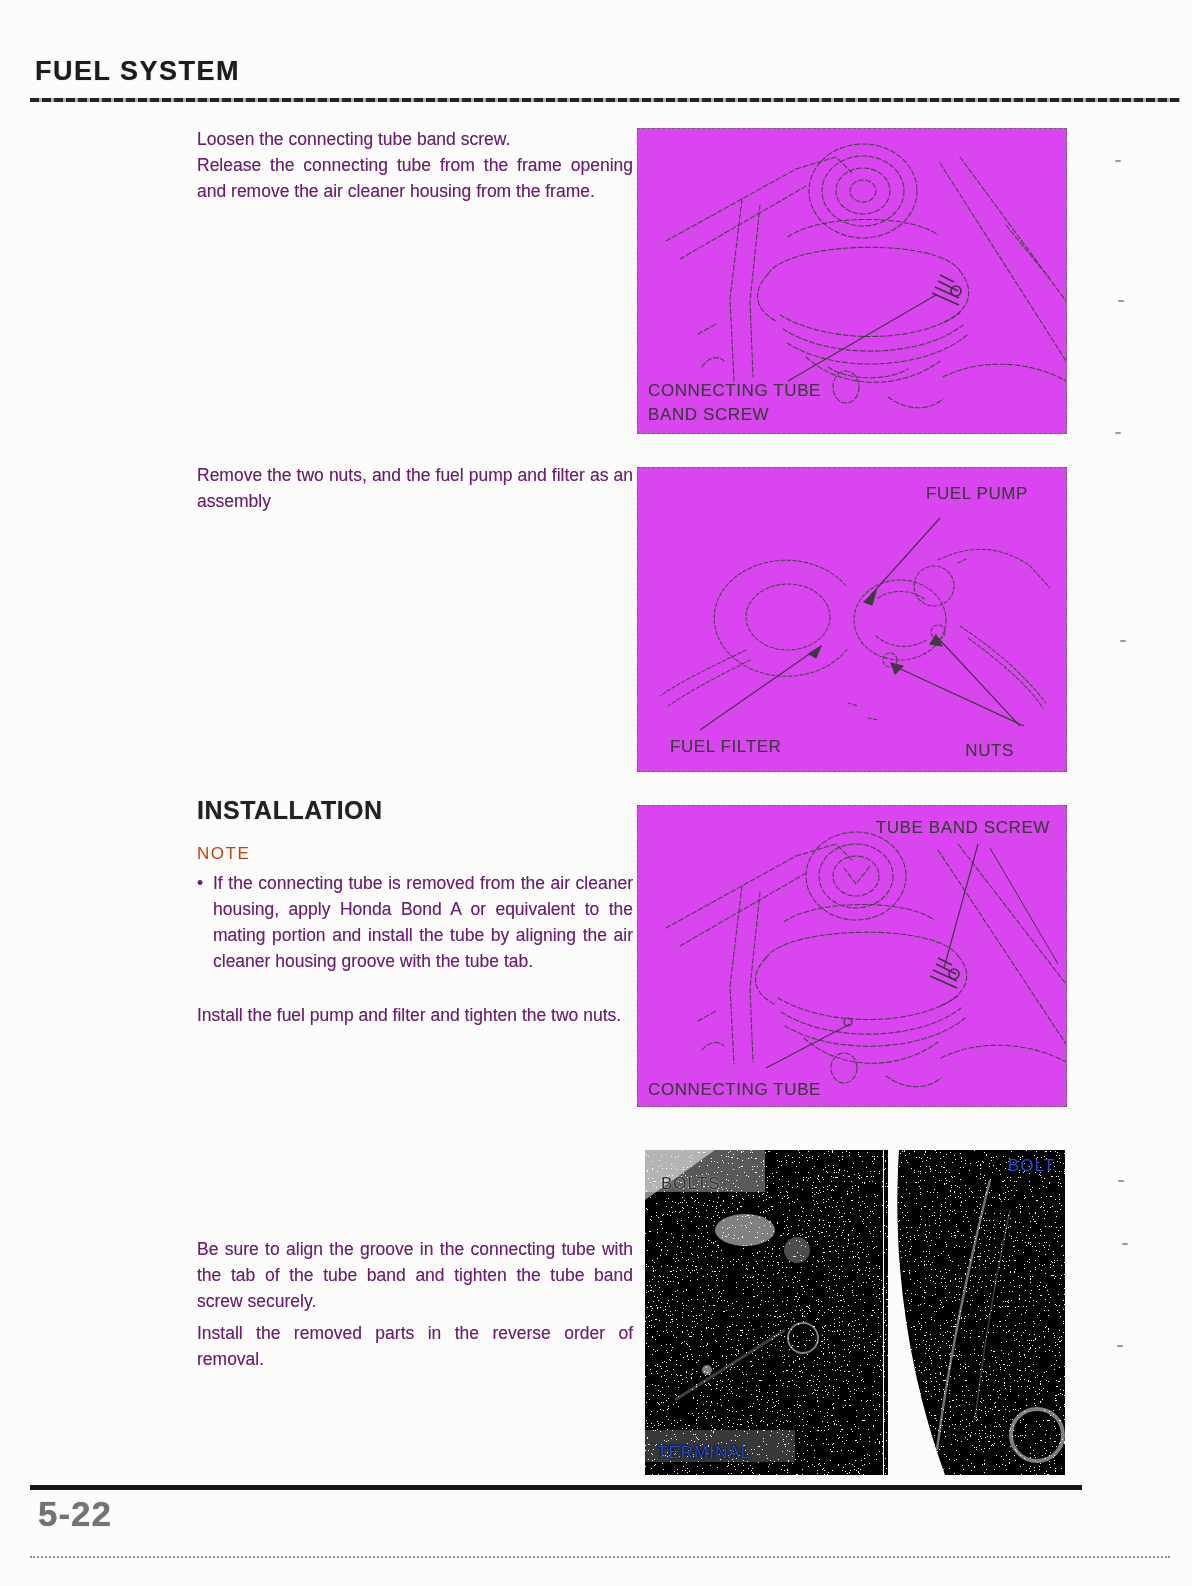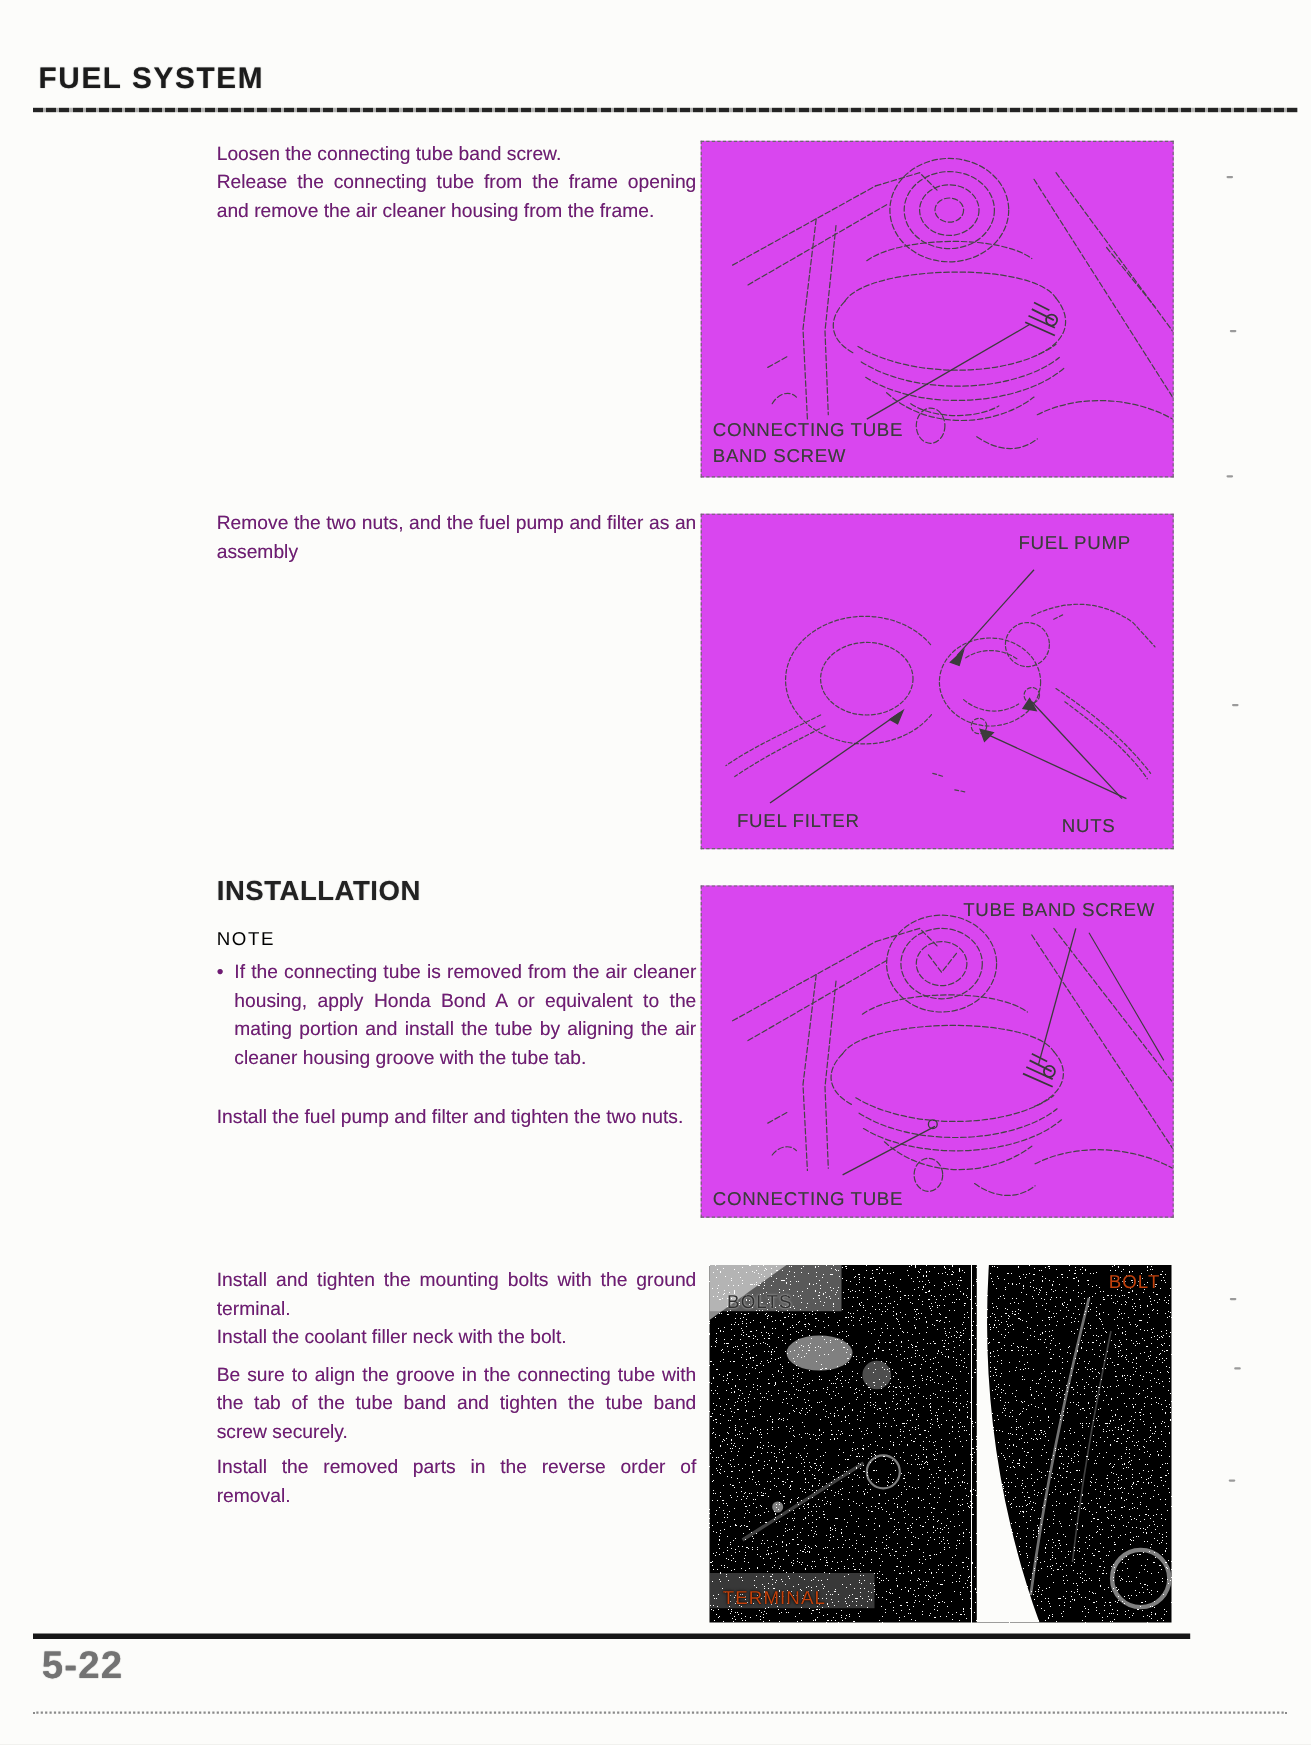--- a/index.html
+++ b/index.html
@@ -20,36 +20,36 @@
   .para{
     position:absolute;left:197px;width:436px;font-size:17.5px;line-height:26px;
     text-align:justify;color:#701a75;text-shadow:0 0 .6px rgba(80,80,80,.55);
   }
   .para .line{display:block;text-align:justify;}
   .sec-heading{
     position:absolute;left:197px;top:796px;font-size:25px;font-weight:bold;
     letter-spacing:.5px;color:#222;text-shadow:0 0 1px rgba(40,40,40,.5);
   }
   .note-label{
-    position:absolute;left:197px;top:844px;font-size:17px;letter-spacing:1.5px;color:#000000;
+    position:absolute;left:197px;top:844px;font-size:17px;letter-spacing:1.5px;color:#c2410c;
   }
   .note-item{display:flex;text-align:justify;}
   .note-item .marker{width:16px;flex:0 0 16px;}
   .note-item .note-text{flex:1;text-align:justify;}
   .figure{
     position:absolute;left:637px;width:428px;border:1px dashed #6a6a6a;background:#d946ef;
   }
   .fig-label{
     position:absolute;font-size:17px;letter-spacing:.6px;color:#3c3c3c;
     text-shadow:0 0 .6px rgba(80,80,80,.6);white-space:nowrap;
   }
   .photo-fig{position:absolute;left:645px;top:1150px;width:420px;height:325px;}
   .photo-label{
     position:absolute;font-size:17px;letter-spacing:1px;white-space:nowrap;
-    color:#c2410c;text-shadow:0 0 3px #000,0 0 1px #000;
+    color:#1d4ed8;text-shadow:0 0 3px #000,0 0 1px #000;
   }
   .photo-label.dark{color:#2f2f2f;text-shadow:0 0 2px rgba(255,255,255,.8);}
   .ftr-rule{position:absolute;left:30px;top:1485px;width:1052px;height:5px;background:#161616;}
   .page-number{
     position:absolute;left:38px;top:1494px;font-size:35px;font-weight:bold;
     letter-spacing:1px;color:#737373;text-shadow:0 0 1px rgba(30,30,30,.6);
   }
   .ftr-dots{position:absolute;left:30px;top:1556px;width:1140px;border-top:2px dotted #8a8a8a;}
   .speck{position:absolute;background:#9a9a9a;width:6px;height:2px;border-radius:1px;}
   svg{display:block;}
@@ -79,24 +79,20 @@
       <span class="marker">•</span>
       <span class="note-text">If the connecting tube is removed from the air cleaner housing, apply Honda Bond A or equivalent to the mating portion and install the tube by aligning the air cleaner housing groove with the tube tab.</span>
     </div>
   </div>
 
   <div class="para" style="top:1002px;">
     <span class="line">Install the fuel pump and filter and tighten the two nuts.</span>
   </div>
 
 
-  <div class="para" style="top:1150px;">
-    <span class="line">Install and tighten the mounting bolts with the ground terminal.</span>
-    <span class="line">Install the coolant filler neck with the bolt.</span>
-  </div>
 
   <div class="para" style="top:1236px;">
     <span class="line">Be sure to align the groove in the connecting tube with the tab of the tube band and tighten the tube band screw securely.</span>
   </div>
 
   <div class="para" style="top:1320px;">
     <span class="line">Install the removed parts in the reverse order of removal.</span>
   </div>
 
   <div class="figure" style="top:128px;height:304px;">

